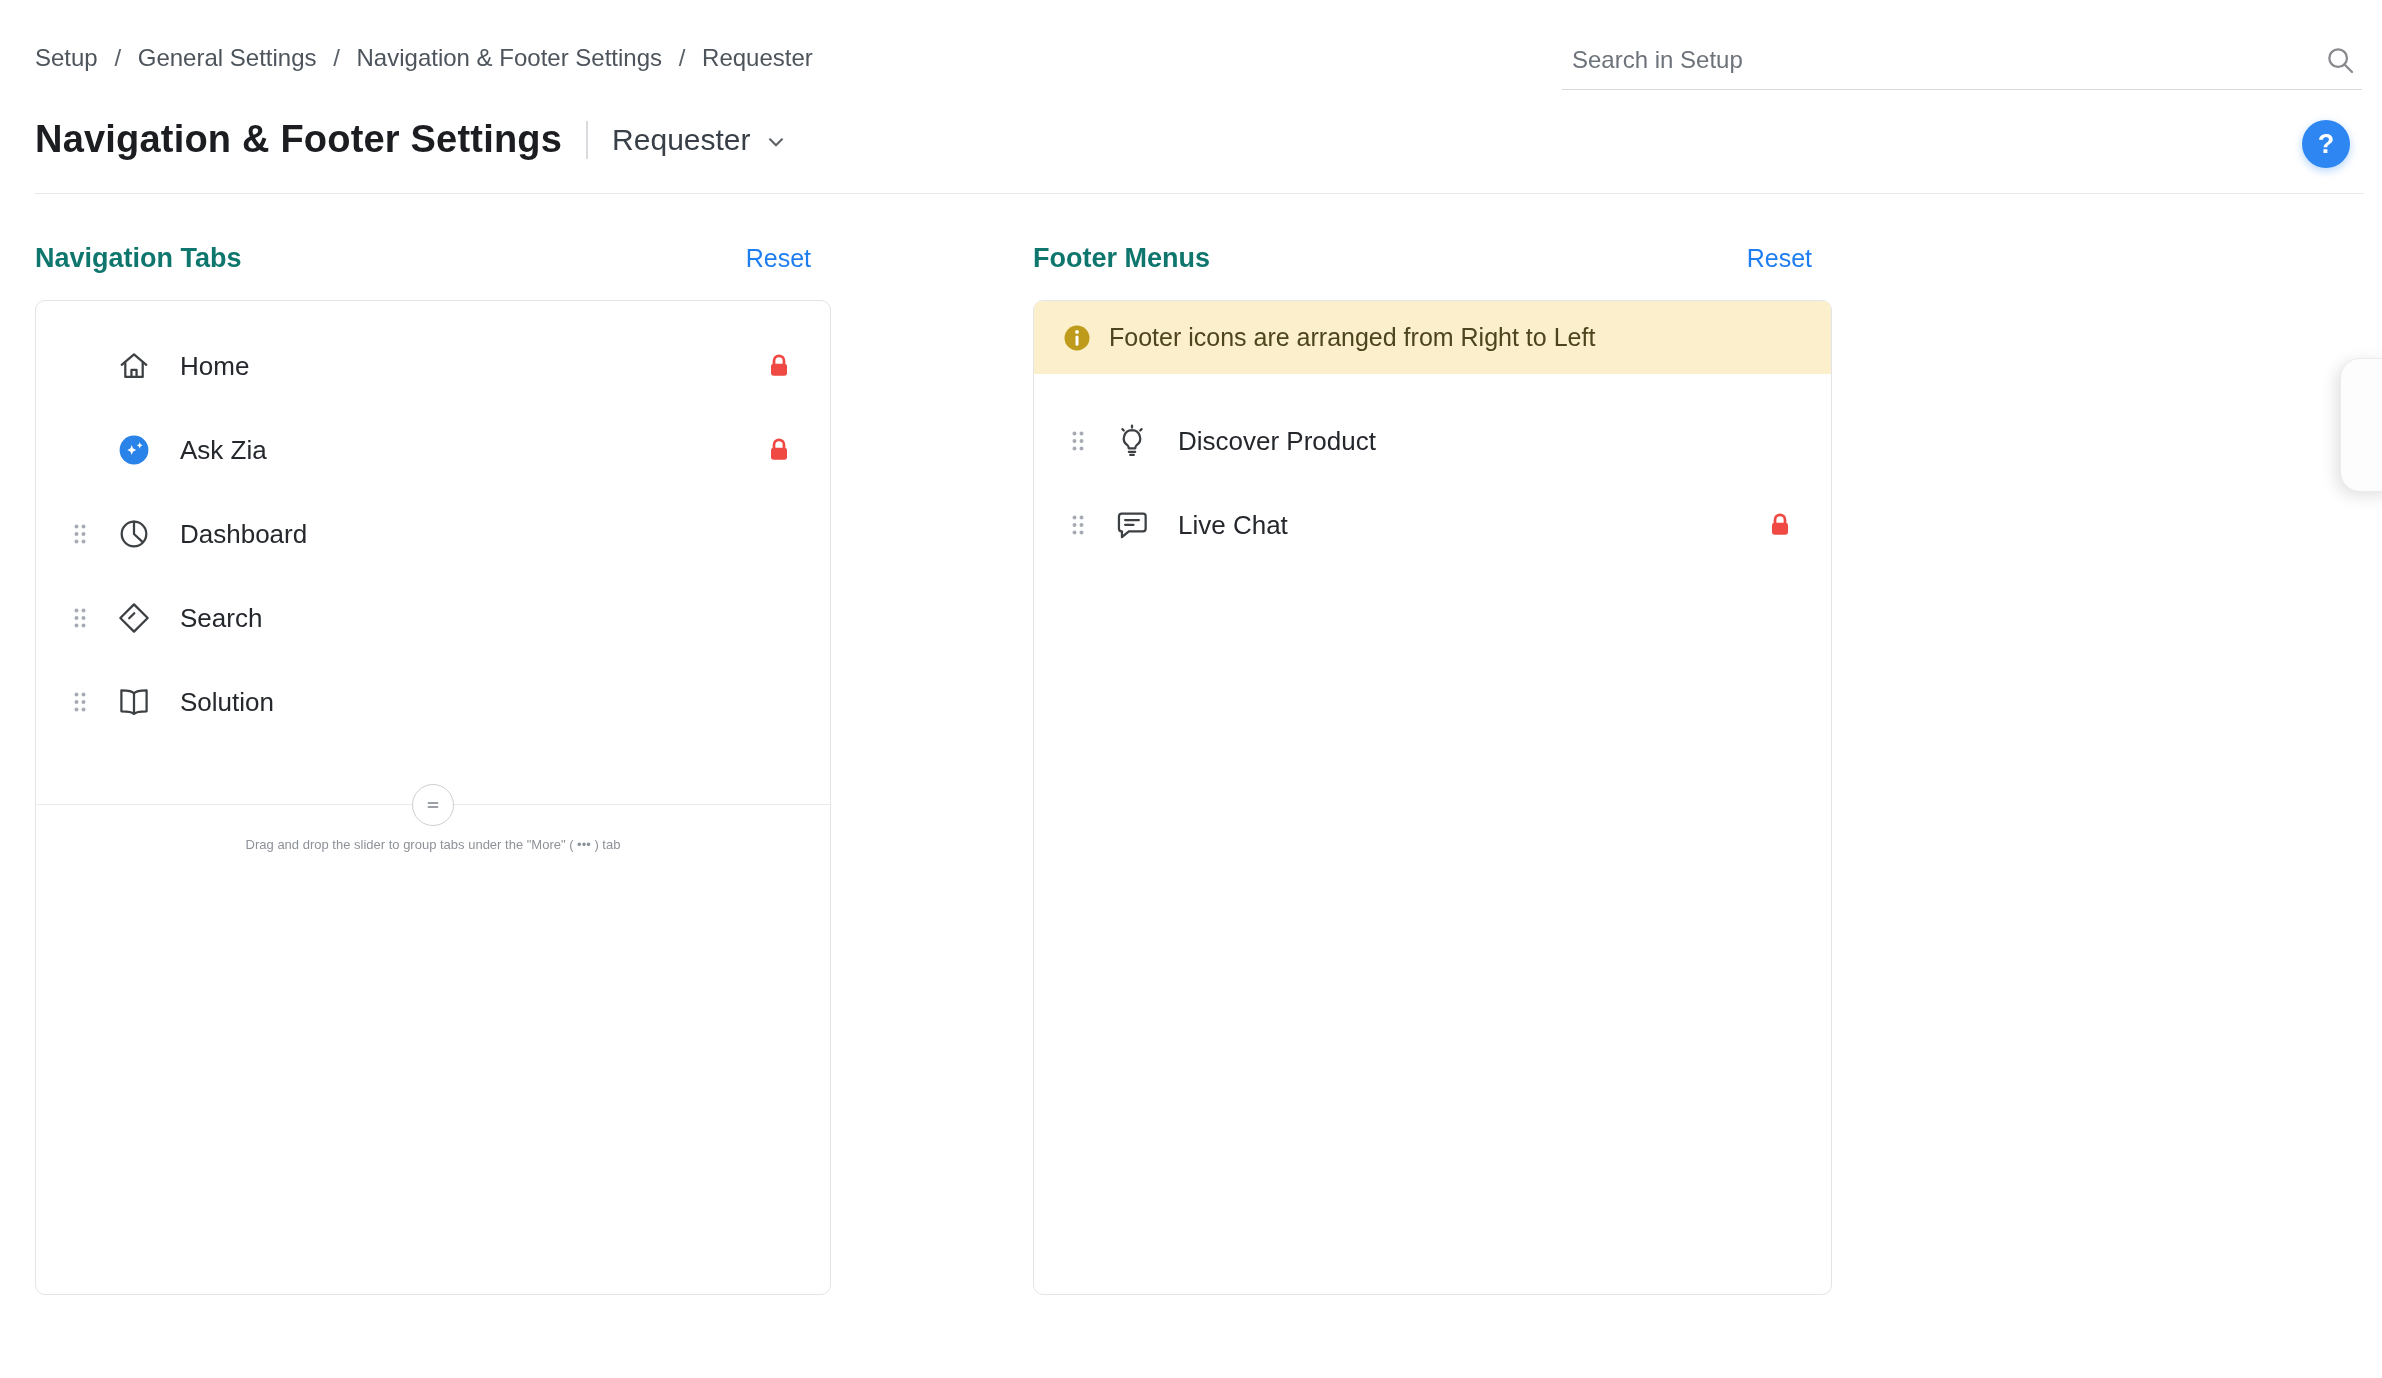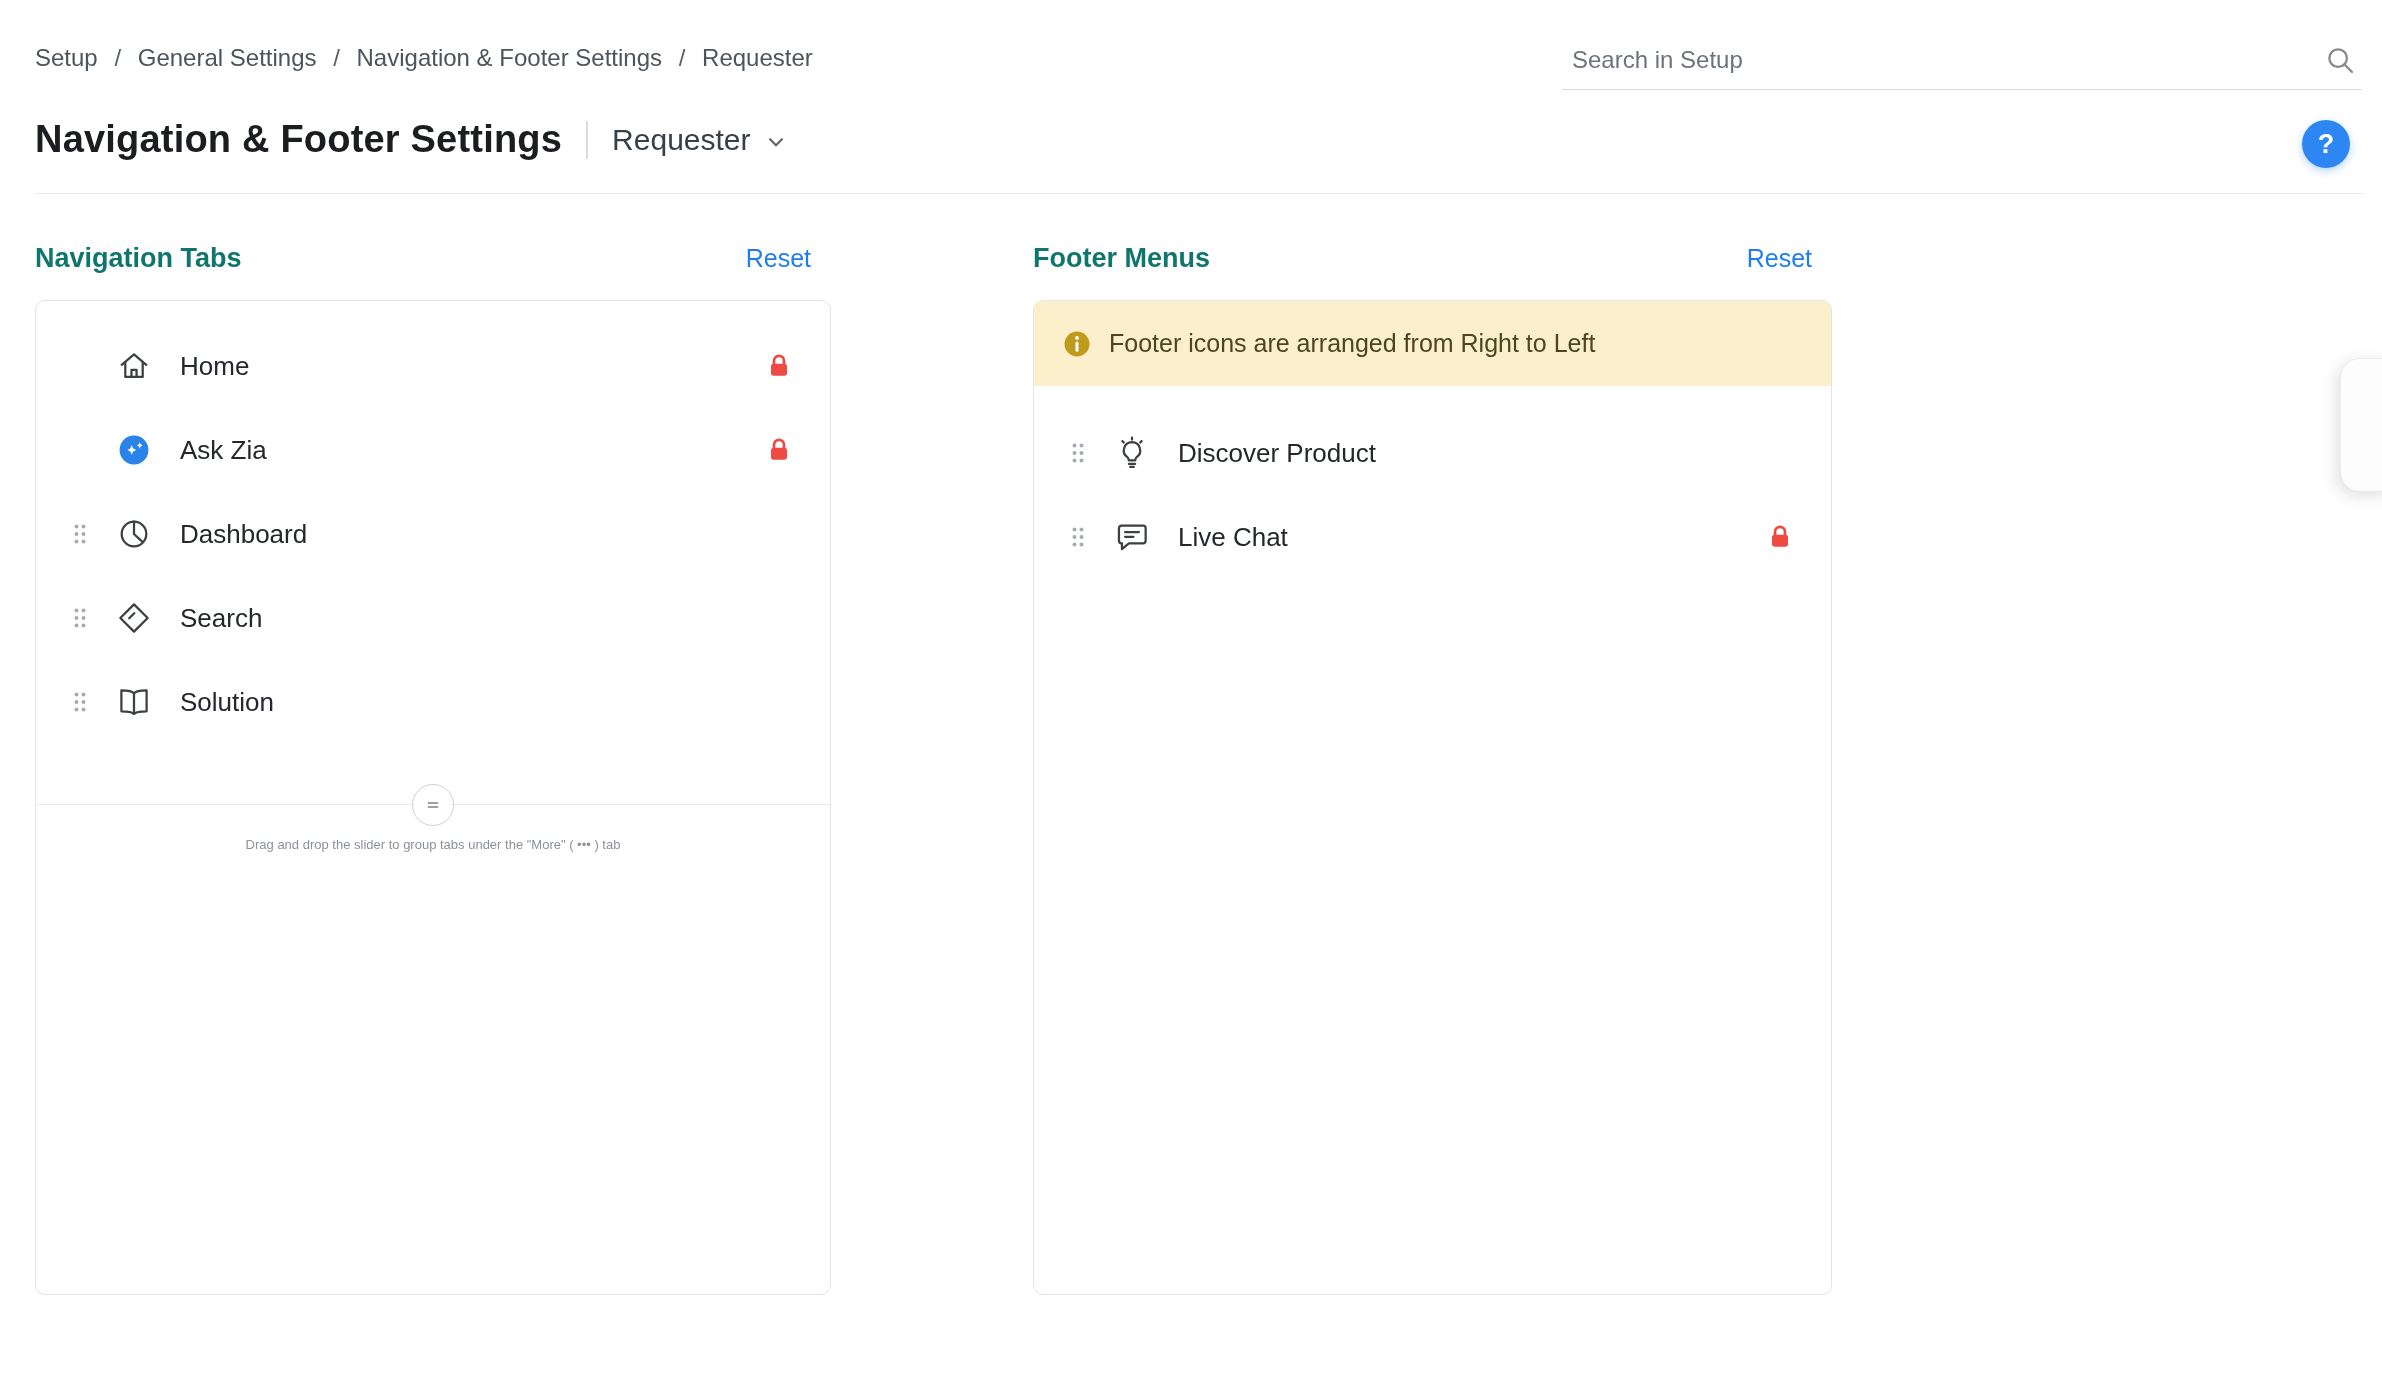--- a/index.html
+++ b/index.html
@@ -74,21 +74,21 @@
   .slider-handle {
     position:absolute; left:50%; top:0; transform:translate(-50%,-50%);
     width:42px; height:42px; border-radius:50%; background:#fff;
     border:1.5px solid #cdd0d4; display:flex; align-items:center; justify-content:center; cursor:grab;
   }
   .slider-handle svg { width:24px; height:24px; }
   .slider-hint { margin-top:32px; text-align:center; font-size:13px; color:#8d9299; }
 
   
   .banner {
-    height:85px; background:#fbf0cb; border-radius:8px 8px 0 0;
+    height:73px; background:#fbf0cb; border-radius:8px 8px 0 0;
     display:flex; align-items:center; padding:0 28px; gap:17px;
   }
   .banner-icon { width:30px; height:30px; flex:0 0 auto; }
   .banner-icon svg { width:100%; height:100%; }
   .banner-text { font-size:25px; color:#4c451d; }
   .col-right .list { padding-top:25px; }
 
   
   .peek {
     position:absolute; right:-18px; top:358px; width:60px; height:134px;

